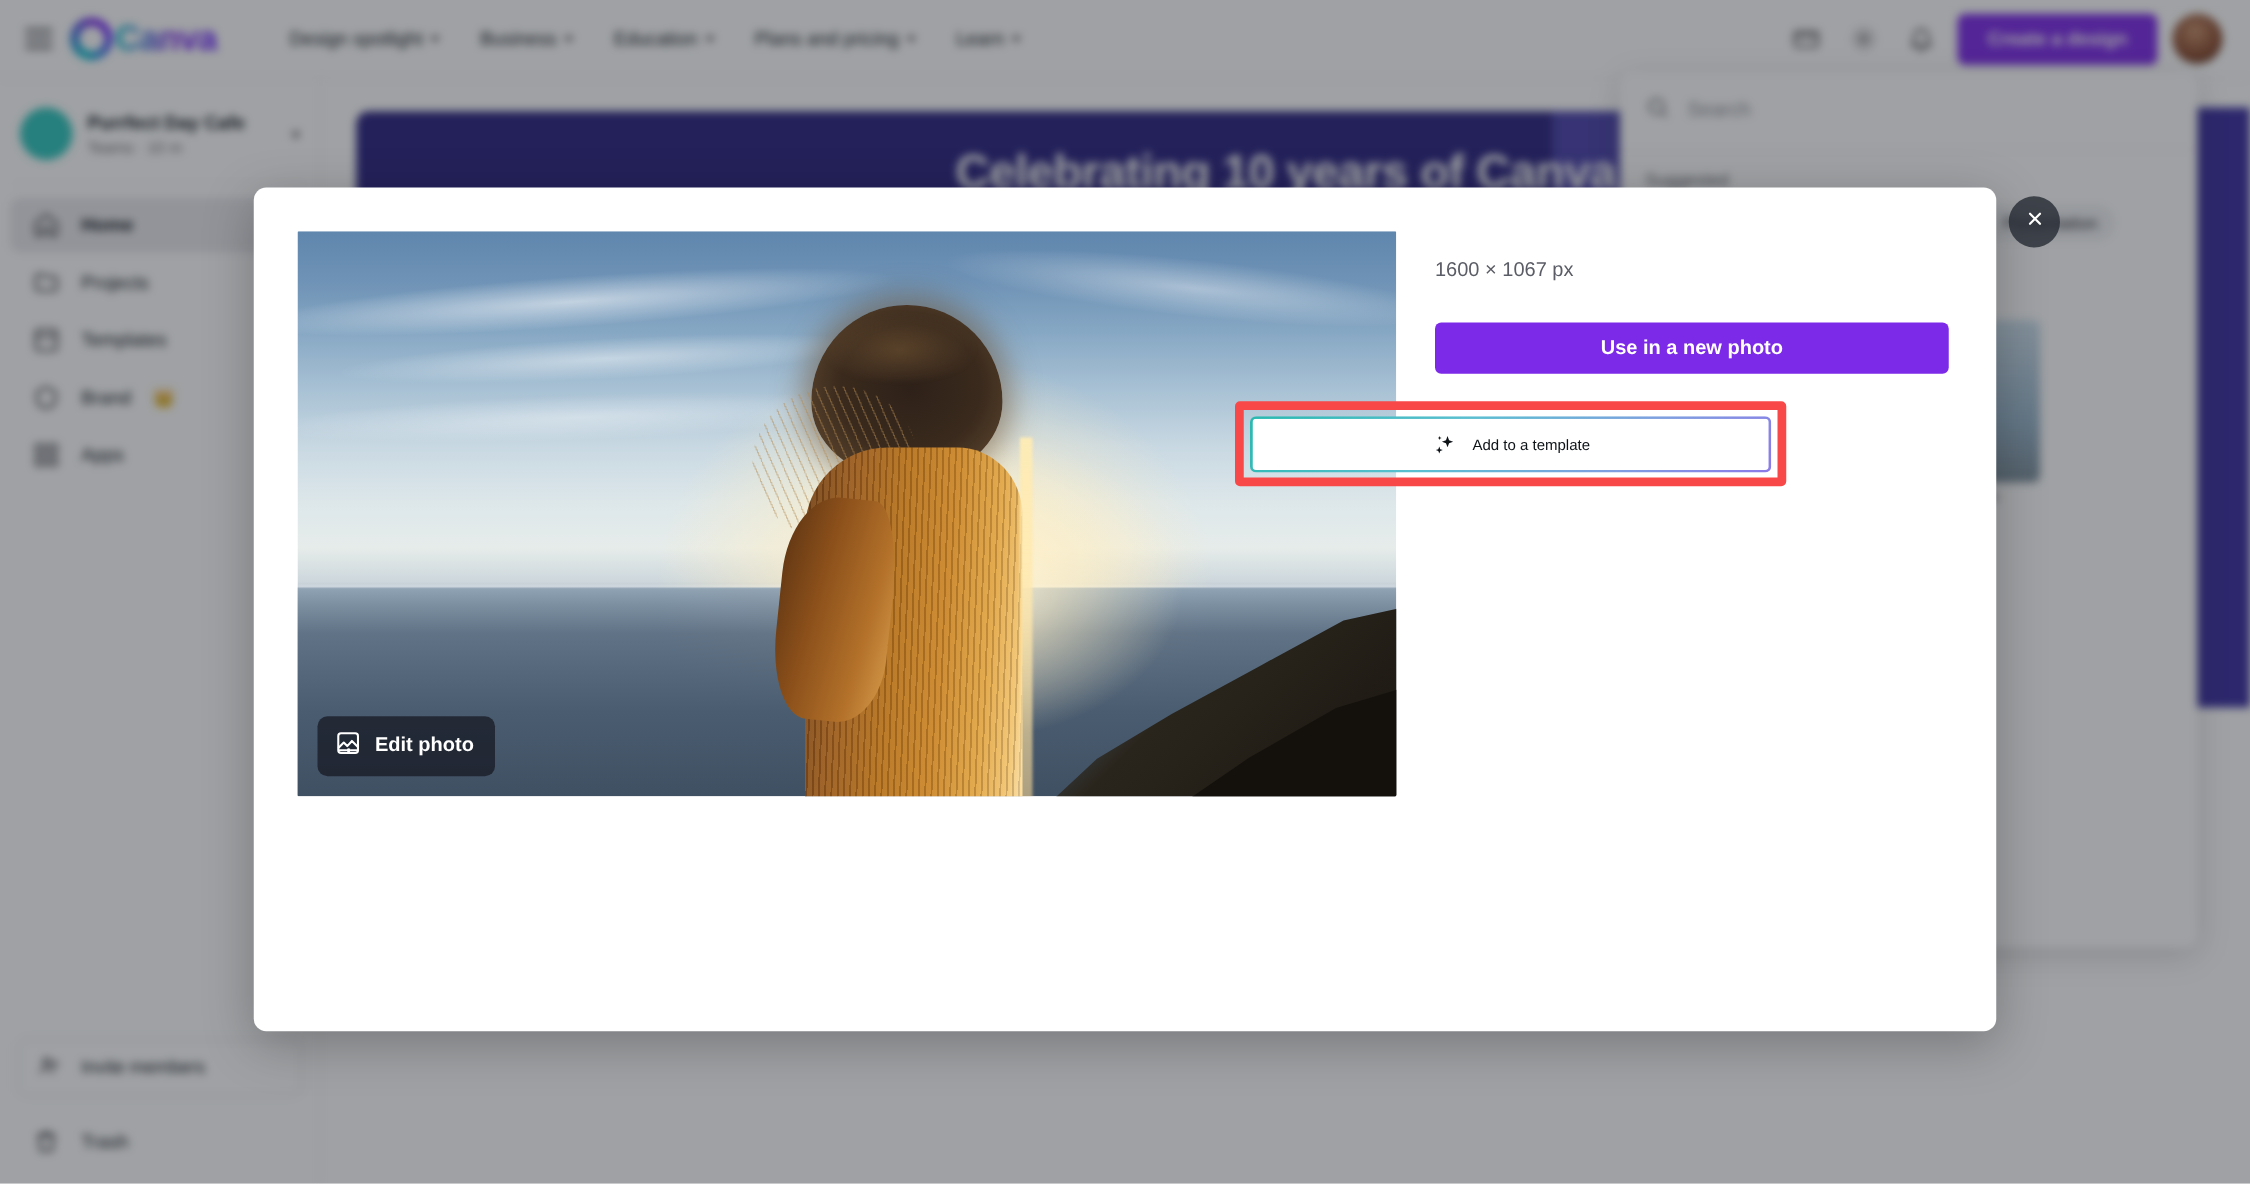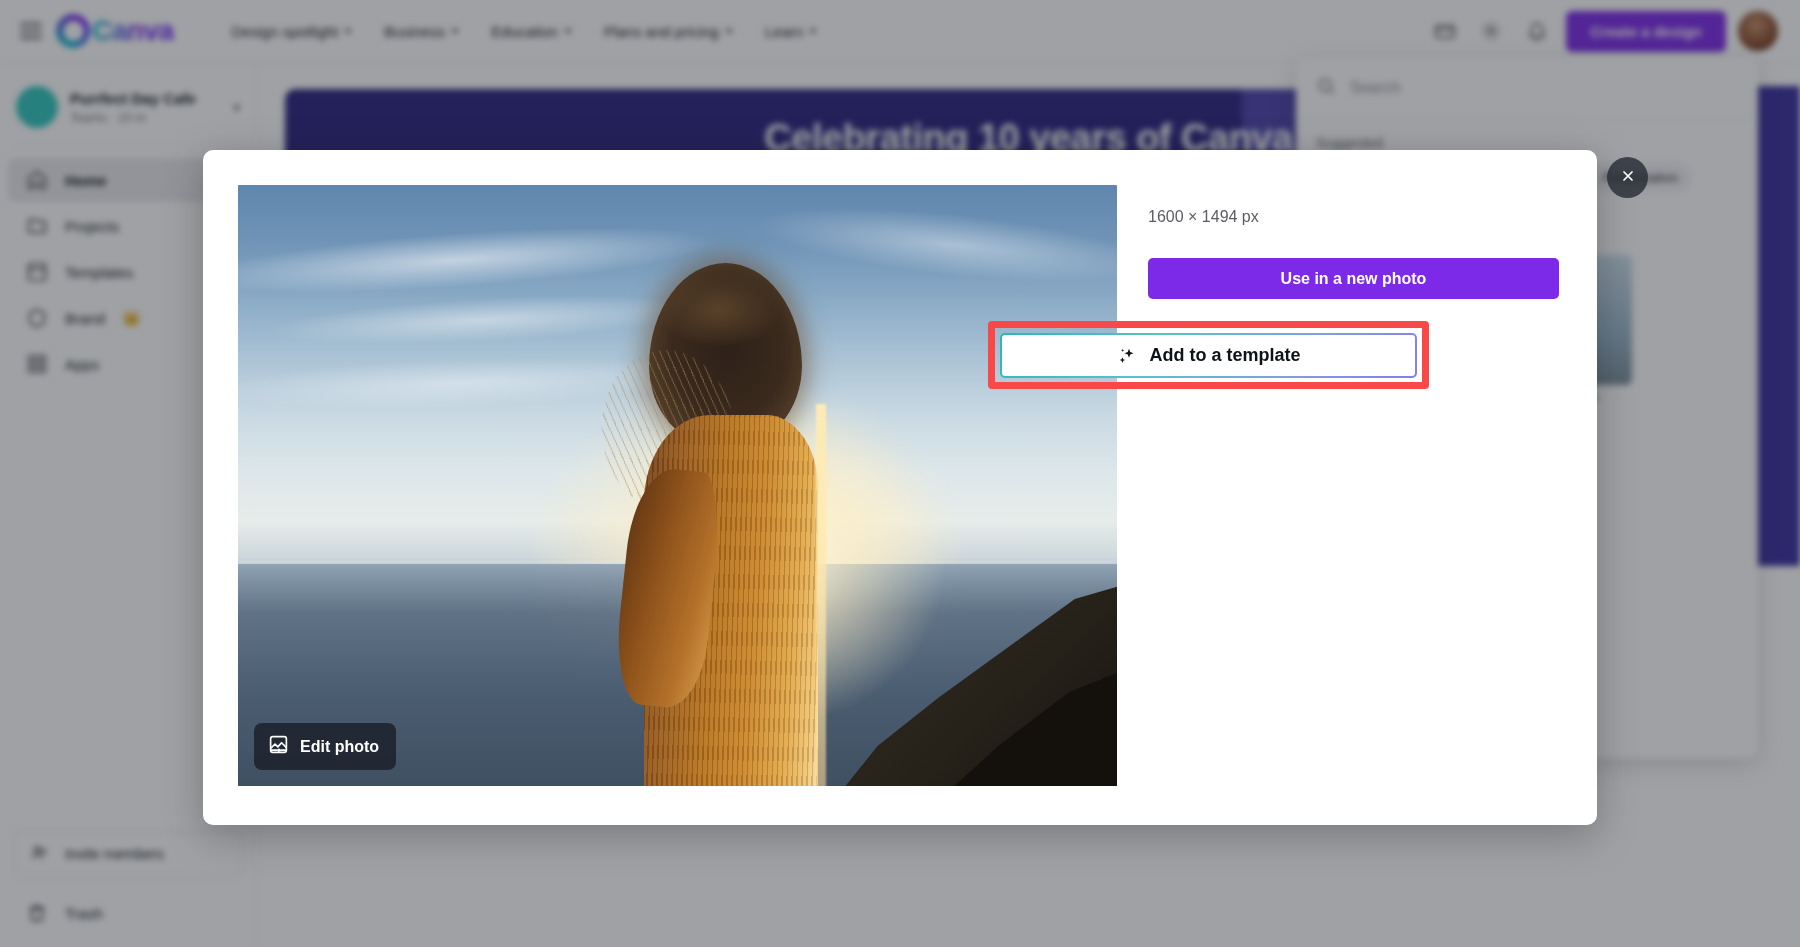--- a/index.html
+++ b/index.html
@@ -107,21 +107,21 @@
 
   
   #dim { position:absolute; inset:0; background: rgba(26,31,38,.42); }
 
   
   #modal {
     position:absolute; left: 203px; top: 150px; width: 1394px; height: 675px;
     background:#fff; border-radius: 10px; box-shadow: 0 10px 40px rgba(0,0,0,.25);
     display:flex; padding: 35px;
   }
-  .preview-wrap { position:relative; width: 879px; height: 601px; border-radius:1px; overflow:hidden; flex:none; }
+  .preview-wrap { position:relative; width: 879px; height: 452px; border-radius:1px; overflow:hidden; flex:none; }
 
   
   .photo { position:absolute; inset:0;
     background:
       radial-gradient(ellipse 360px 300px at 58% 63%, rgba(255,244,214,.95) 0%, rgba(255,238,196,.55) 32%, rgba(255,240,205,0) 62%),
       linear-gradient(180deg,
         #5f86ad 0%,
         #6f93b6 9%,
         #87a8c4 18%,
         #a8c1d4 28%,
@@ -204,21 +204,21 @@
     border: 7px solid #f94848; border-radius: 4px; background: transparent;
   }
   .btn-template-wrap { position:absolute; left: 1000px; top: 333px; width: 417px; height: 45px; }
   .btn-template {
     width:100%; height:100%; border-radius: 5px;
     background:
       linear-gradient(#fff,#fff) padding-box,
       linear-gradient(135deg, #29b9b0 0%, #5bbfd0 38%, #7f9fe0 72%, #8b7ae8 100%) border-box;
     border: 2px solid transparent;
     display:flex; align-items:center; justify-content:center; gap:11px;
-    font-size: 18px; font-weight: 700; color:#0e1318;
+    font-size: 12px; font-weight: 400; color:#0e1318;
   }
   .sparkle { width:22px; height:22px; flex:none; }
 
   .close-btn {
     position:absolute; left: 1607px; top: 157px; width: 41px; height: 41px;
     border-radius:50%; background: rgba(38,42,51,.80);
     display:flex; align-items:center; justify-content:center;
   }
 </style>
 </head>
@@ -459,21 +459,21 @@
             <path d="M3.5 16l4.5-4.5 3.2 3.2L15.5 10l5 5"></path>
             <circle cx="12.5" cy="18.5" r="1.8" fill="#fff" stroke="none"></circle>
             <path d="M4 18.5h6.4M14.6 18.5H20"></path>
           </svg>
         </span>
         <span>Edit photo</span>
       </div>
     </div>
 
     <div class="side-panel">
-      <div class="file-dims">1600 × 1494 px</div>
+      <div class="file-dims">1600 × 1067 px</div>
       <div class="btn-use">Use in a new photo</div>
     </div>
   </div>
 
   <div class="highlight-box"></div>
 
   <div class="btn-template-wrap">
     <div class="btn-template">
       <span class="sparkle">
         <svg width="22" height="22" viewBox="0 0 24 24" fill="#0e1318">

